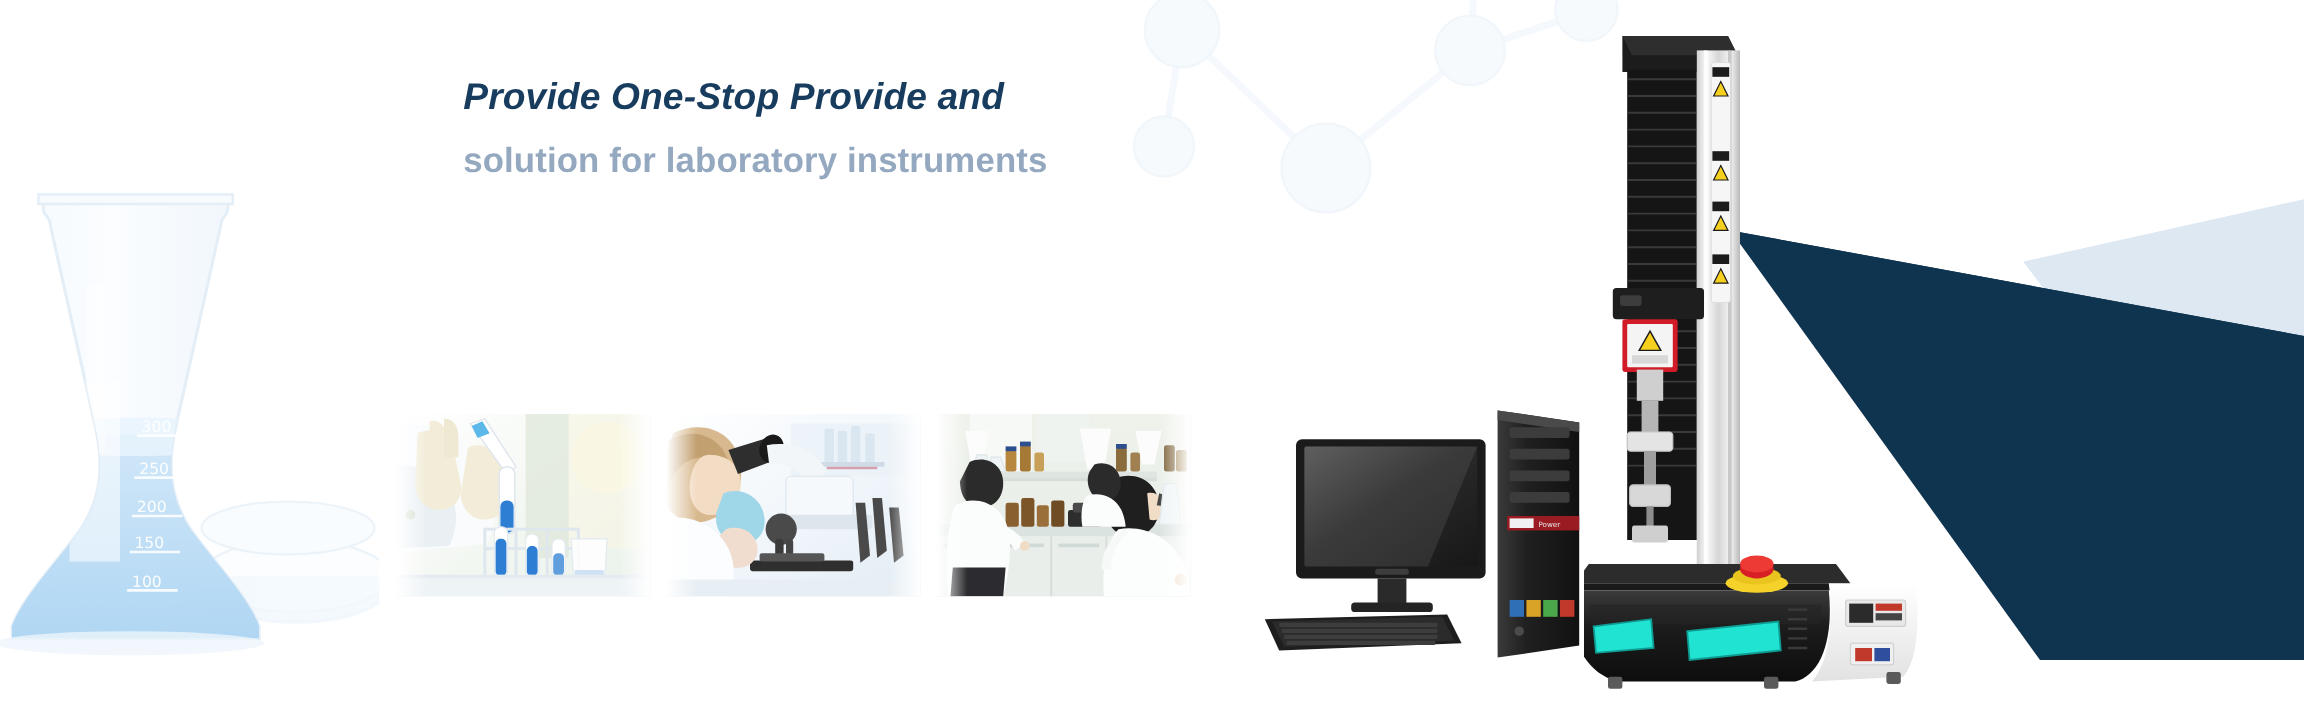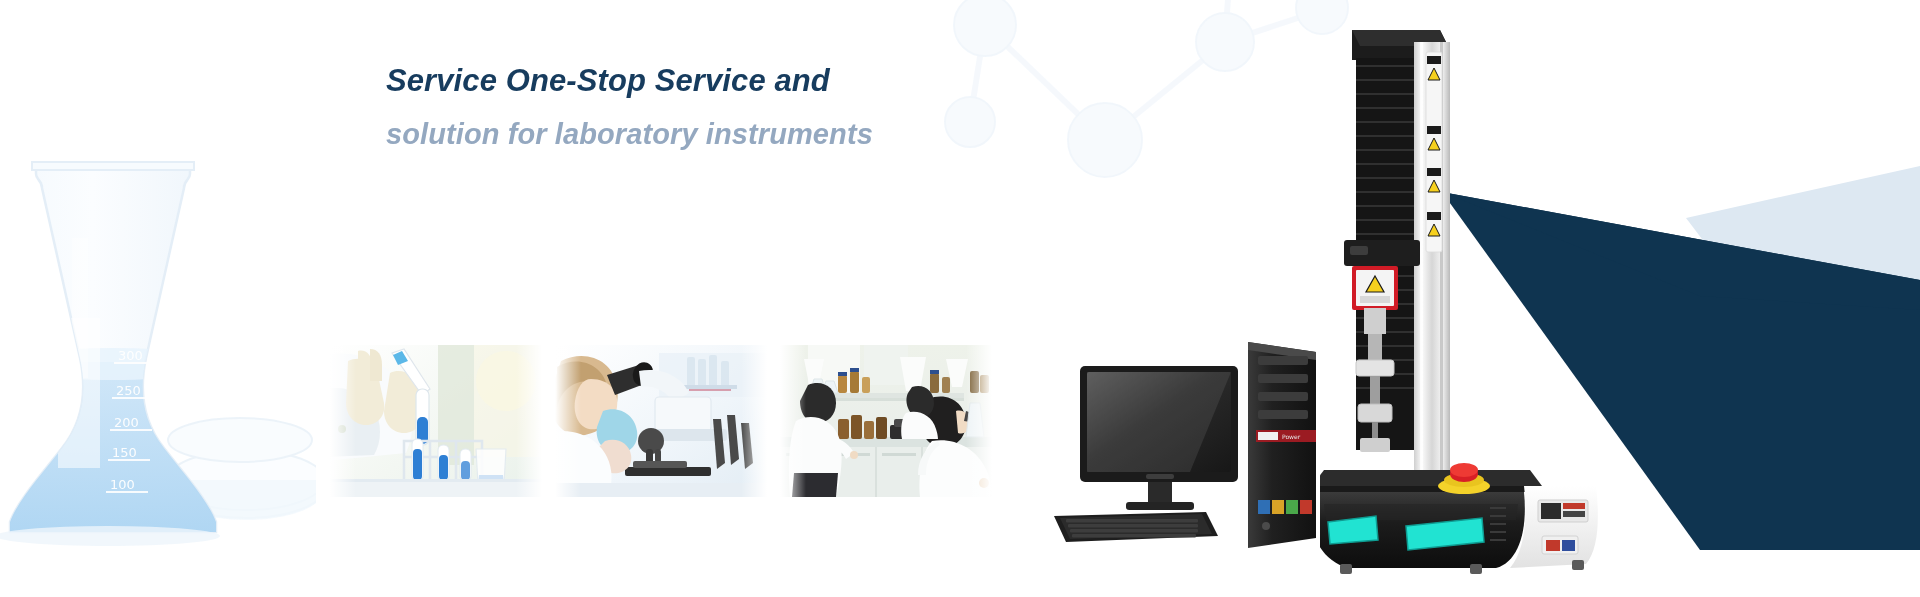--- a/index.html
+++ b/index.html
@@ -27,21 +27,21 @@
 
   
   .copy{position:absolute;left:386px;top:60px;width:640px;}
   .headline{
     font-size:31px;font-weight:bold;font-style:italic;
     color:#173c5e;letter-spacing:.1px;line-height:1.34;
     white-space:nowrap;
   }
   .subhead{
     margin-top:14px;
-    font-size:29px;font-weight:bold;font-style:italic;
+    font-size:29px;font-weight:bold;
     color:#94a8c0;letter-spacing:.1px;line-height:1.3;
     white-space:nowrap;
   }
   .tagwrap{position:relative;margin-top:12px;height:56px;width:290px;}
   .tagwrap .tagshape{position:absolute;left:0;top:0;width:290px;height:56px;}
   .tagwrap .tagshape svg{display:block;}
   .tagtext{
     position:absolute;left:18px;top:6px;
     font-size:34px;font-weight:bold;font-style:italic;
     color:#ffffff;letter-spacing:.3px;white-space:nowrap;
@@ -172,21 +172,21 @@
         <text x="118" y="309">200</text>
         <text x="116" y="339">150</text>
         <text x="114" y="371">100</text>
       </g>
 
       <ellipse cx="112" cy="418" rx="112" ry="10" fill="#eef5fb" opacity=".8"></ellipse>
     </svg>
   </div>
 
   <div class="copy">
-    <div class="headline">Service One-Stop Service and</div>
+    <div class="headline">Provide One-Stop Provide and</div>
     <div class="subhead">solution for laboratory instruments</div>
   </div>
 
   <div class="photo-strip">
 
     <div class="photo">
       <svg viewBox="0 0 212 152" xmlns="http://www.w3.org/2000/svg">
         <defs>
           <linearGradient id="p1bg" x1="0" y1="0" x2="1" y2="1">
             <stop offset="0%" stop-color="#ffffff"></stop>

